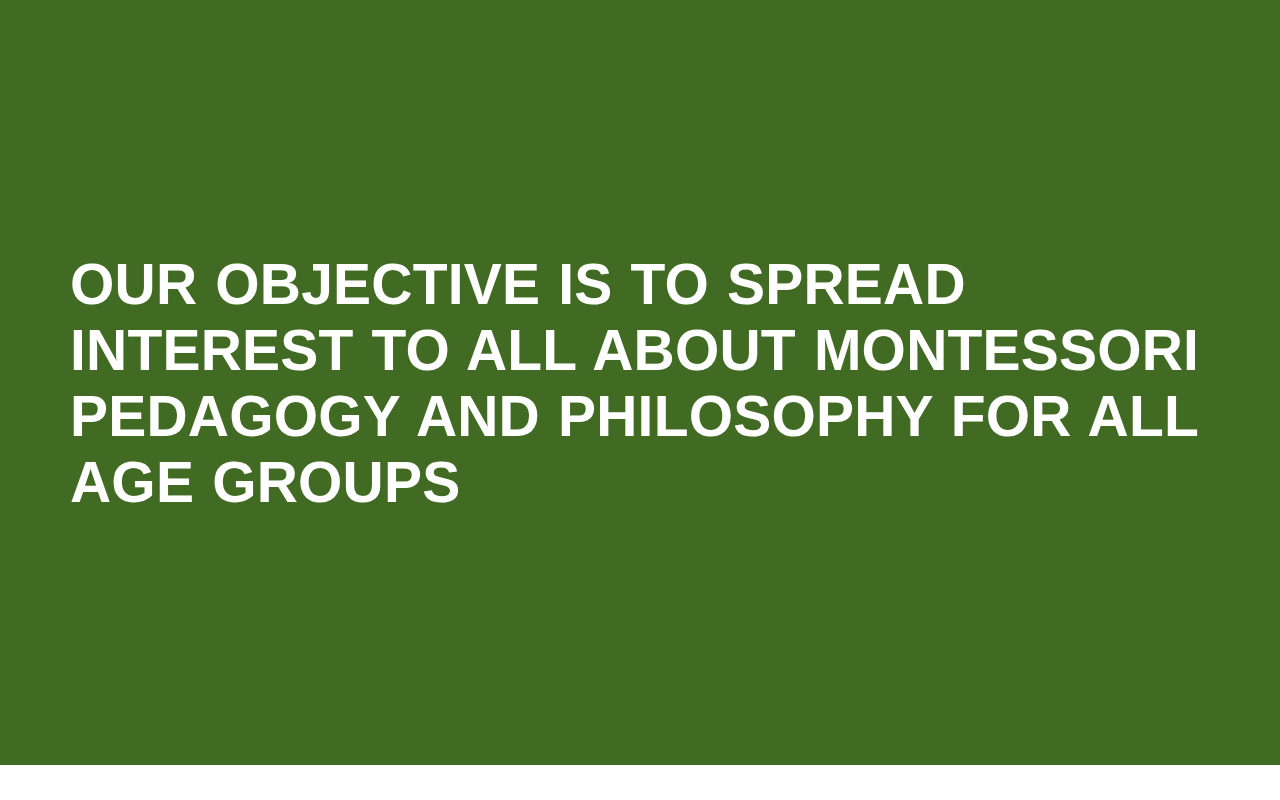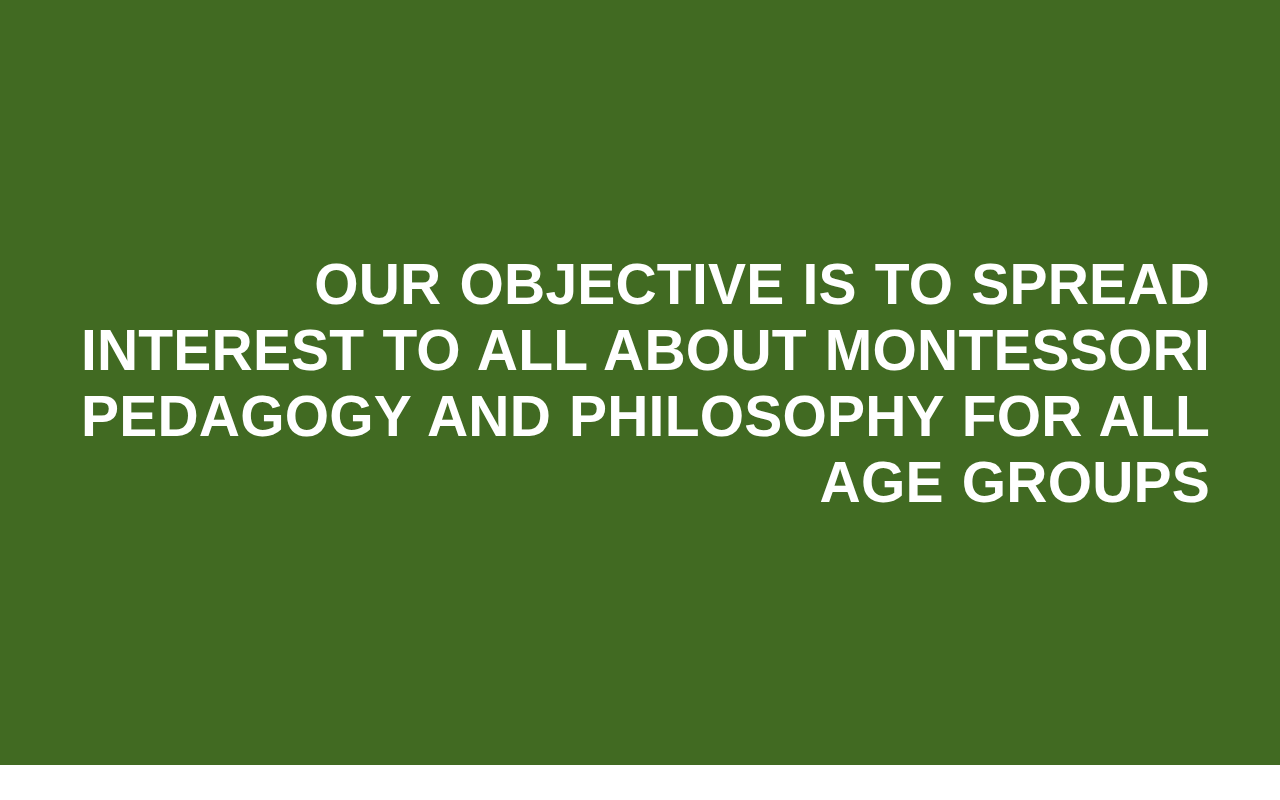--- a/index.html
+++ b/index.html
@@ -23,21 +23,21 @@
     background-color: #416A22;
     display: flex;
     align-items: center;
     justify-content: center;
     padding: 0 60px;
   }
 
   .headline {
     margin: 4px;
     width: 1140px;
-    text-align: right;
+    text-align: left;
     color: #FFFFFF;
     font-family: "Liberation Sans", "DejaVu Sans", sans-serif;
     font-weight: 700;
     font-size: 57px;
     line-height: 66px;
     letter-spacing: 0.2px;
     text-transform: uppercase;
     word-spacing: 2px;
     -webkit-font-smoothing: antialiased;
   }

